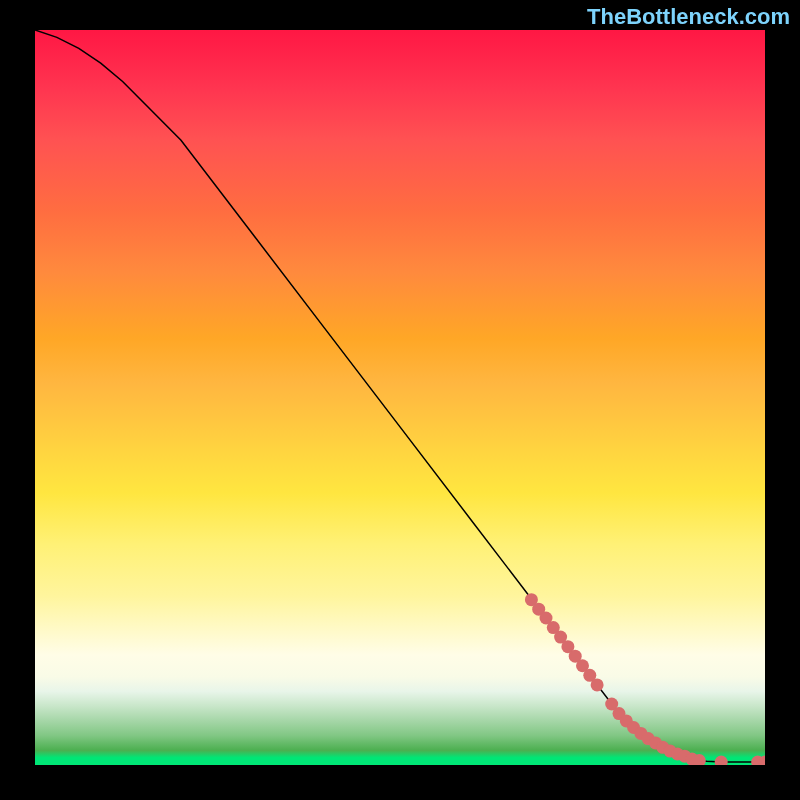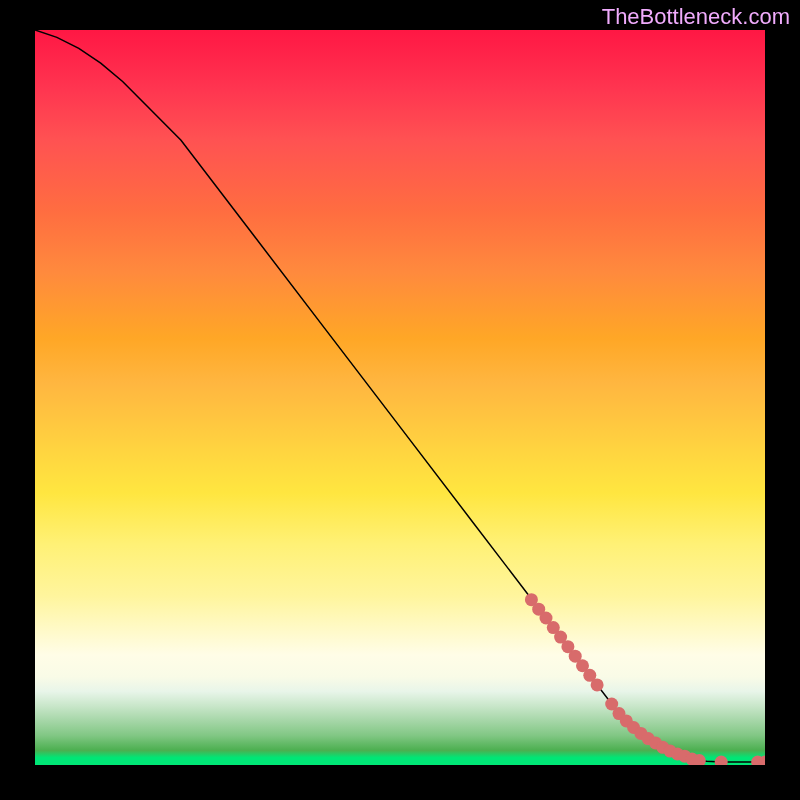--- a/index.html
+++ b/index.html
@@ -11,23 +11,23 @@
       width: 800px;
       height: 800px;
       background: #000;
       position: relative;
       font-family: Arial, sans-serif;
     }
     .watermark {
       position: absolute;
       top: 4px;
       right: 10px;
-      color: #f0abfc;
+      color: #7dd3fc;
       font-size: 22px;
-      font-weight: normal;
+      font-weight: bold;
       z-index: 10;
     }
     .chart-area {
       position: absolute;
       left: 35px;
       top: 30px;
       width: 730px;
       height: 735px;
       background: linear-gradient(to bottom,
         #ff1744 0%,

